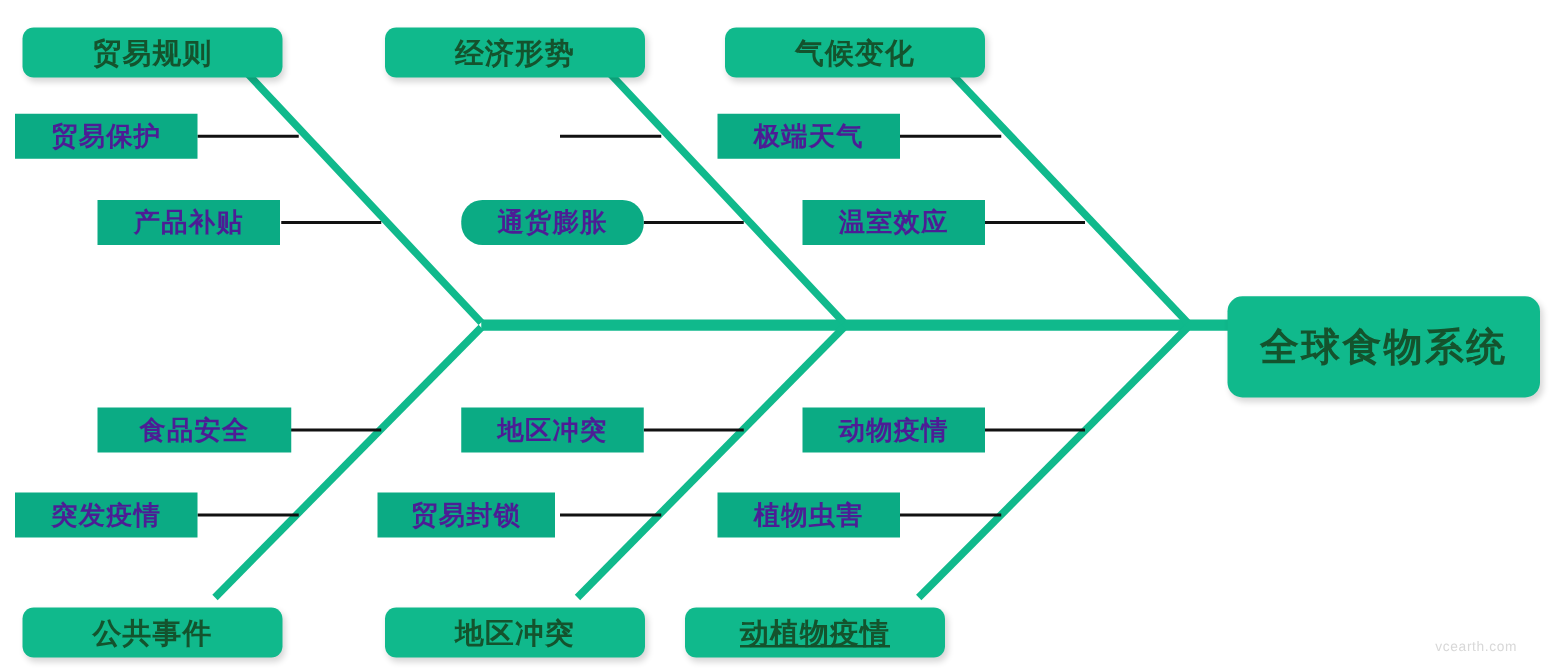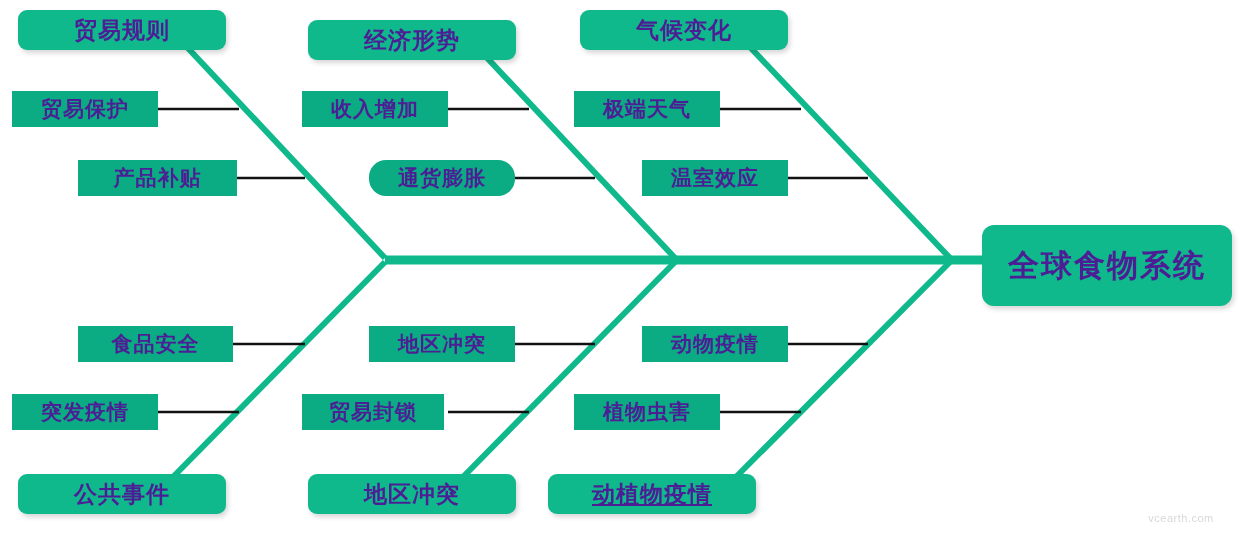--- a/index.html
+++ b/index.html
@@ -12,25 +12,26 @@
   }
   #skeleton{position:absolute;left:0;top:0;width:1241px;height:535px;}
 
   
   .cat{
     position:absolute;
     display:flex;align-items:center;justify-content:center;
     background:#10b98c;
     border-radius:9px;
     box-shadow:2px 3px 5px rgba(0,0,0,.16);
-    color:#4c1d95;
+    color:#14532d;
     font-weight:bold;
     letter-spacing:1px;
     white-space:nowrap;
     box-sizing:border-box;
+    margin-top:12px;
   }
   .cat.top,.cat.bottom{
     width:208px;height:40px;
     font-size:23px;
   }
   .cat.head{
     width:250px;height:81px;
     font-size:31px;
     letter-spacing:2px;
     border-radius:12px;
@@ -103,21 +104,21 @@
     <line x1="515" y1="344" x2="595" y2="344" stroke="#111111" stroke-width="2.5"></line>
     <line x1="448" y1="412" x2="529" y2="412" stroke="#111111" stroke-width="2.5"></line>
 
     <line x1="788" y1="344" x2="868" y2="344" stroke="#111111" stroke-width="2.5"></line>
     <line x1="720" y1="412" x2="801" y2="412" stroke="#111111" stroke-width="2.5"></line>
   </svg>
 
   <div class="cat top" style="left:18px;top:10px;">
     <span>贸易规则</span>
   </div>
-  <div class="cat top" style="left:308px;top:20px;">
+  <div class="cat top" style="left:308px;top:10px;">
     <span>经济形势</span>
   </div>
   <div class="cat top" style="left:580px;top:10px;">
     <span>气候变化</span>
   </div>
 
   <div class="cat bottom" style="left:18px;top:474px;">
     <span>公共事件</span>
   </div>
   <div class="cat bottom" style="left:308px;top:474px;">
@@ -127,27 +128,24 @@
     <span>动植物疫情</span>
   </div>
 
   <div class="cat head" style="left:982px;top:225px;">
     <span>全球食物系统</span>
   </div>
 
   <div class="sub" style="left:12px;top:91px;width:146px;">
     <span>贸易保护</span>
   </div>
-  <div class="sub" style="left:78px;top:160px;width:159px;">
+  <div class="sub" style="left:78px;top:160px;width:146px;">
     <span>产品补贴</span>
   </div>
 
-  <div class="sub" style="left:302px;top:91px;width:146px;">
-    <span>收入增加</span>
-  </div>
   <div class="sub" style="left:369px;top:160px;width:146px;border-radius:17px;">
     <span>通货膨胀</span>
   </div>
 
   <div class="sub" style="left:574px;top:91px;width:146px;">
     <span>极端天气</span>
   </div>
   <div class="sub" style="left:642px;top:160px;width:146px;">
     <span>温室效应</span>
   </div>

